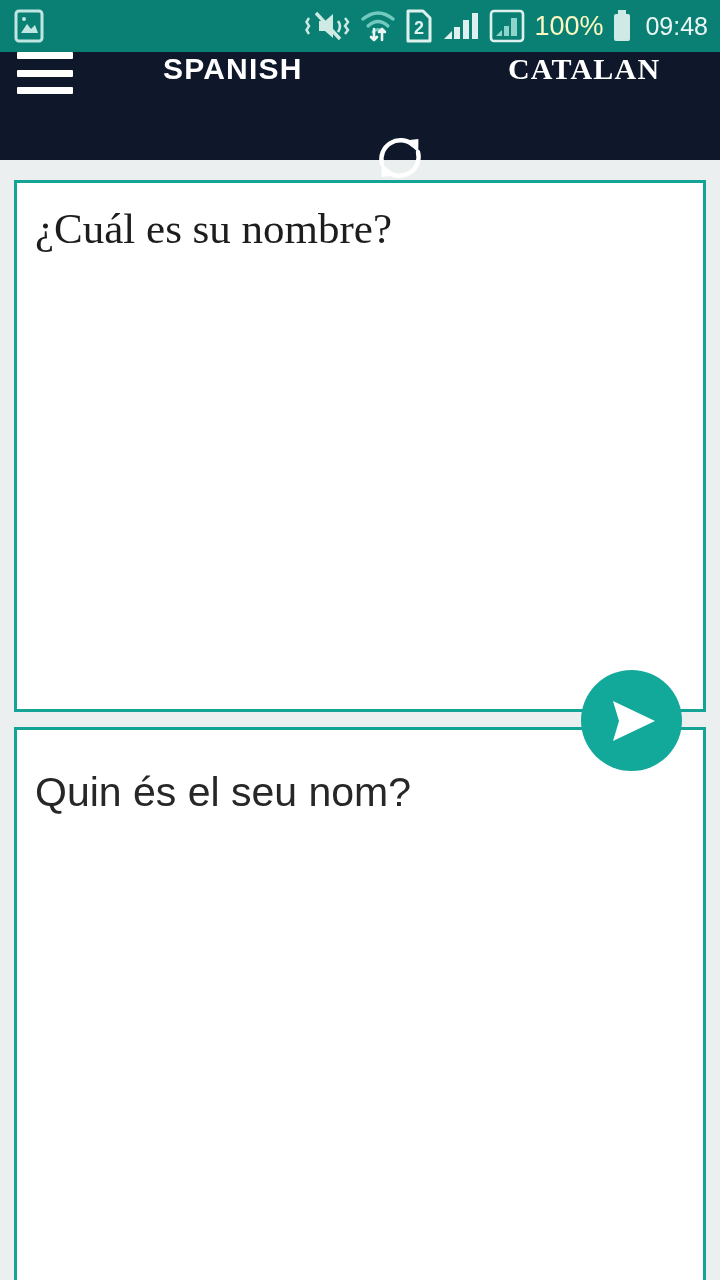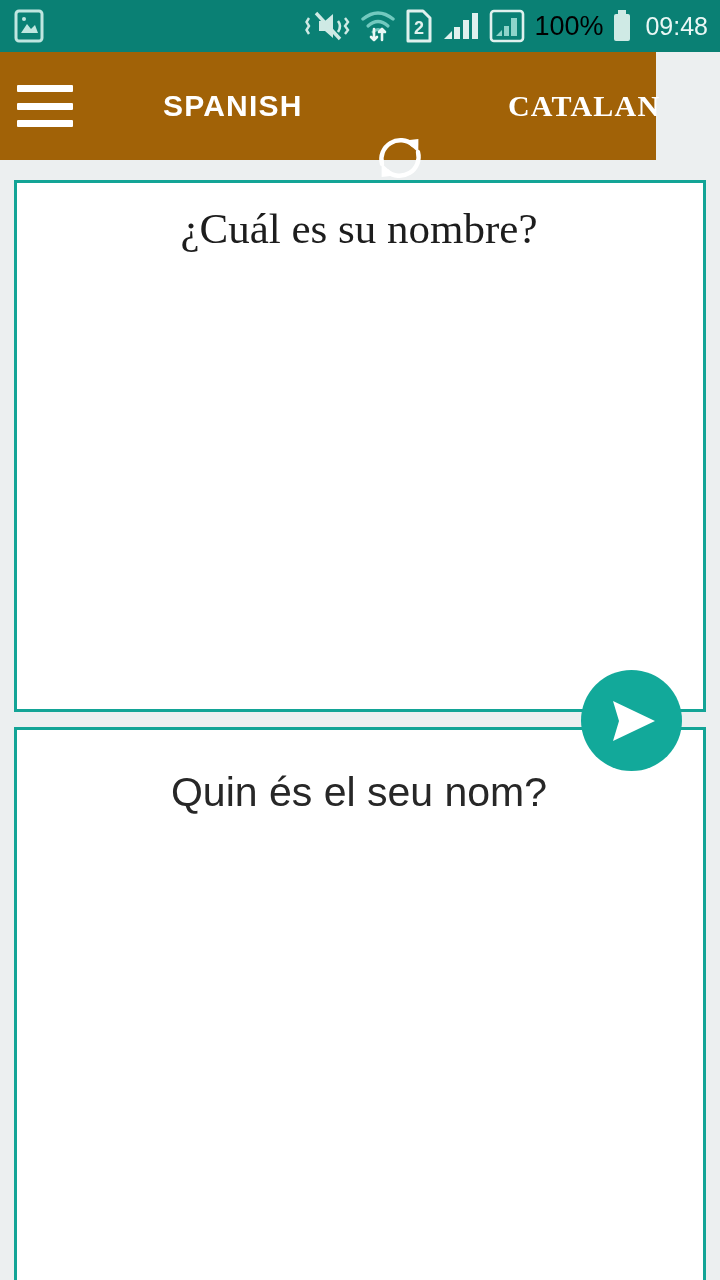--- a/index.html
+++ b/index.html
@@ -17,27 +17,27 @@
     background:#0a8074;
     display:flex; align-items:center;
   }
   .sb-left{ display:flex; align-items:center; padding-left:14px; }
   .sb-right{
     margin-left:auto; display:flex; align-items:center; gap:9px;
     padding-right:12px;
   }
   .sb-icon{ display:flex; align-items:center; justify-content:center; }
   .sb-clock{ color:#eaf7f5; font-size:25px; margin-left:4px; }
-  .sb-pct{ color:#000000; font-size:27px; }
+  .sb-pct{ color:#fef9c3; font-size:27px; }
 
   
   .appbar{
-    position:absolute; top:52px; left:0; width:656px; height:108px;
-    background:#a16207;
-    display:flex; align-items:center;
+    position:absolute; top:52px; left:0; width:720px; height:108px;
+    background:#0f172a;
+    display:flex; align-items:flex-start;
   }
   .hamburger{
     width:56px; height:42px; margin-left:17px;
     display:flex; flex-direction:column; justify-content:space-between;
     cursor:pointer;
   }
   .hamburger span{ display:block; height:7px; background:#ffffff; border-radius:1px; }
   .lang{
     color:#ffffff; font-size:30px; font-weight:bold; letter-spacing:1.2px;
     font-family:"Liberation Sans", sans-serif;
@@ -46,21 +46,21 @@
   .lang-src{ position:absolute; left:163px; }
   .lang-tgt{ position:absolute; left:508px;font-family:Liberation Serif, serif; }
   .swap-btn{
     position:absolute; left:368px; top:76px;
     width:64px; height:60px; cursor:pointer;
   }
 
   
   .card{
     position:absolute; left:14px; width:692px;
-    background:#ffffff; border:3px solid #13a496;text-align:center;
+    background:#ffffff; border:3px solid #13a496;
   }
   #card-source{ top:180px; height:532px; }
   #card-target{ top:727px; height:556px; }
 
   .src-text{
     position:absolute; left:18px; top:22px; right:20px;
     font-family:"Liberation Serif", serif;
     font-size:43px; color:#1d1d1d; line-height:1.12;
   }
   .tgt-text{

